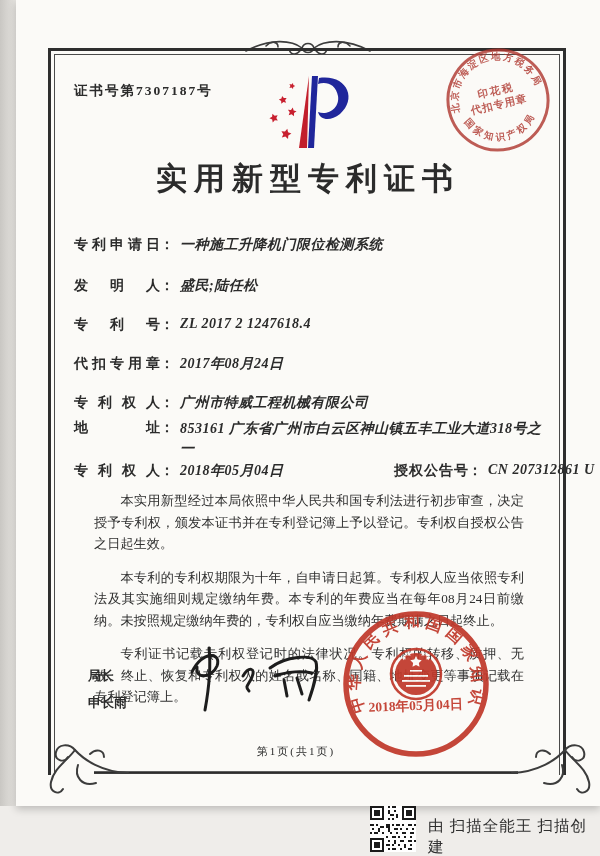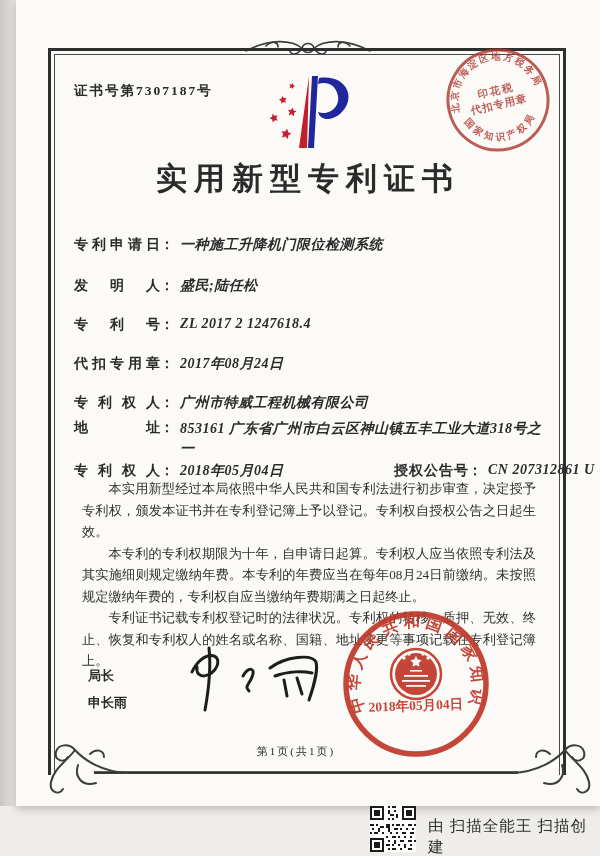--- a/index.html
+++ b/index.html
@@ -12,21 +12,21 @@
   .logo{position:absolute;left:232px;top:72px;}
   .title{position:absolute;left:0;top:158px;width:100%;text-align:center;font-size:31px;font-weight:700;letter-spacing:7px;margin:0;}
   .fields{position:absolute;left:58px;top:236px;width:470px;font-size:14px;font-weight:600;}
   .frow{position:absolute;left:0;white-space:nowrap;}
   .lab{display:inline-block;width:86px;text-align:justify;text-align-last:justify;vertical-align:top;}
   .val{display:inline-block;margin-left:6px;vertical-align:top;letter-spacing:.5px;font-style:italic;}
   .val.wrap{white-space:normal;width:372px;line-height:20px;}
   .grant-no{position:absolute;left:320px;top:0;white-space:nowrap;}
   .grant-no .lab{width:74px;}
   .paras{position:absolute;left:66px;top:478px;width:454px;font-size:13.2px;line-height:21.5px;text-align:justify;font-weight:500;color:#303030;}
-  .paras p{margin:0;text-indent:2em;}
+  .paras p{margin:12px;text-indent:2em;}
   .signoff{position:absolute;left:72px;top:662px;font-size:13px;font-weight:700;line-height:27px;}
   .signature{position:absolute;left:148px;top:644px;}
   .round-seal{position:absolute;left:324px;top:608px;opacity:.93;}
   .tax-seal{position:absolute;left:426px;top:44px;opacity:.82;transform:rotate(-13deg);}
   .page-num{position:absolute;left:0;top:744px;width:560px;text-align:center;font-size:11px;letter-spacing:2px;font-weight:400;}
   .rule-bottom{position:absolute;left:78px;top:771px;width:424px;height:3px;background:linear-gradient(180deg,#777,#1e1e1e 60%,#555);}
   .flourish-bl{position:absolute;left:28px;top:740px;}
   .flourish-br{position:absolute;left:494px;top:740px;transform:scaleX(-1);}
   .ornament-top{position:absolute;left:228px;top:34px;}
   .scan-credit{position:absolute;left:428px;top:816px;font-size:15.5px;letter-spacing:1px;color:#2f2f2f;font-family:"Liberation Sans","DejaVu Sans",sans-serif;}

